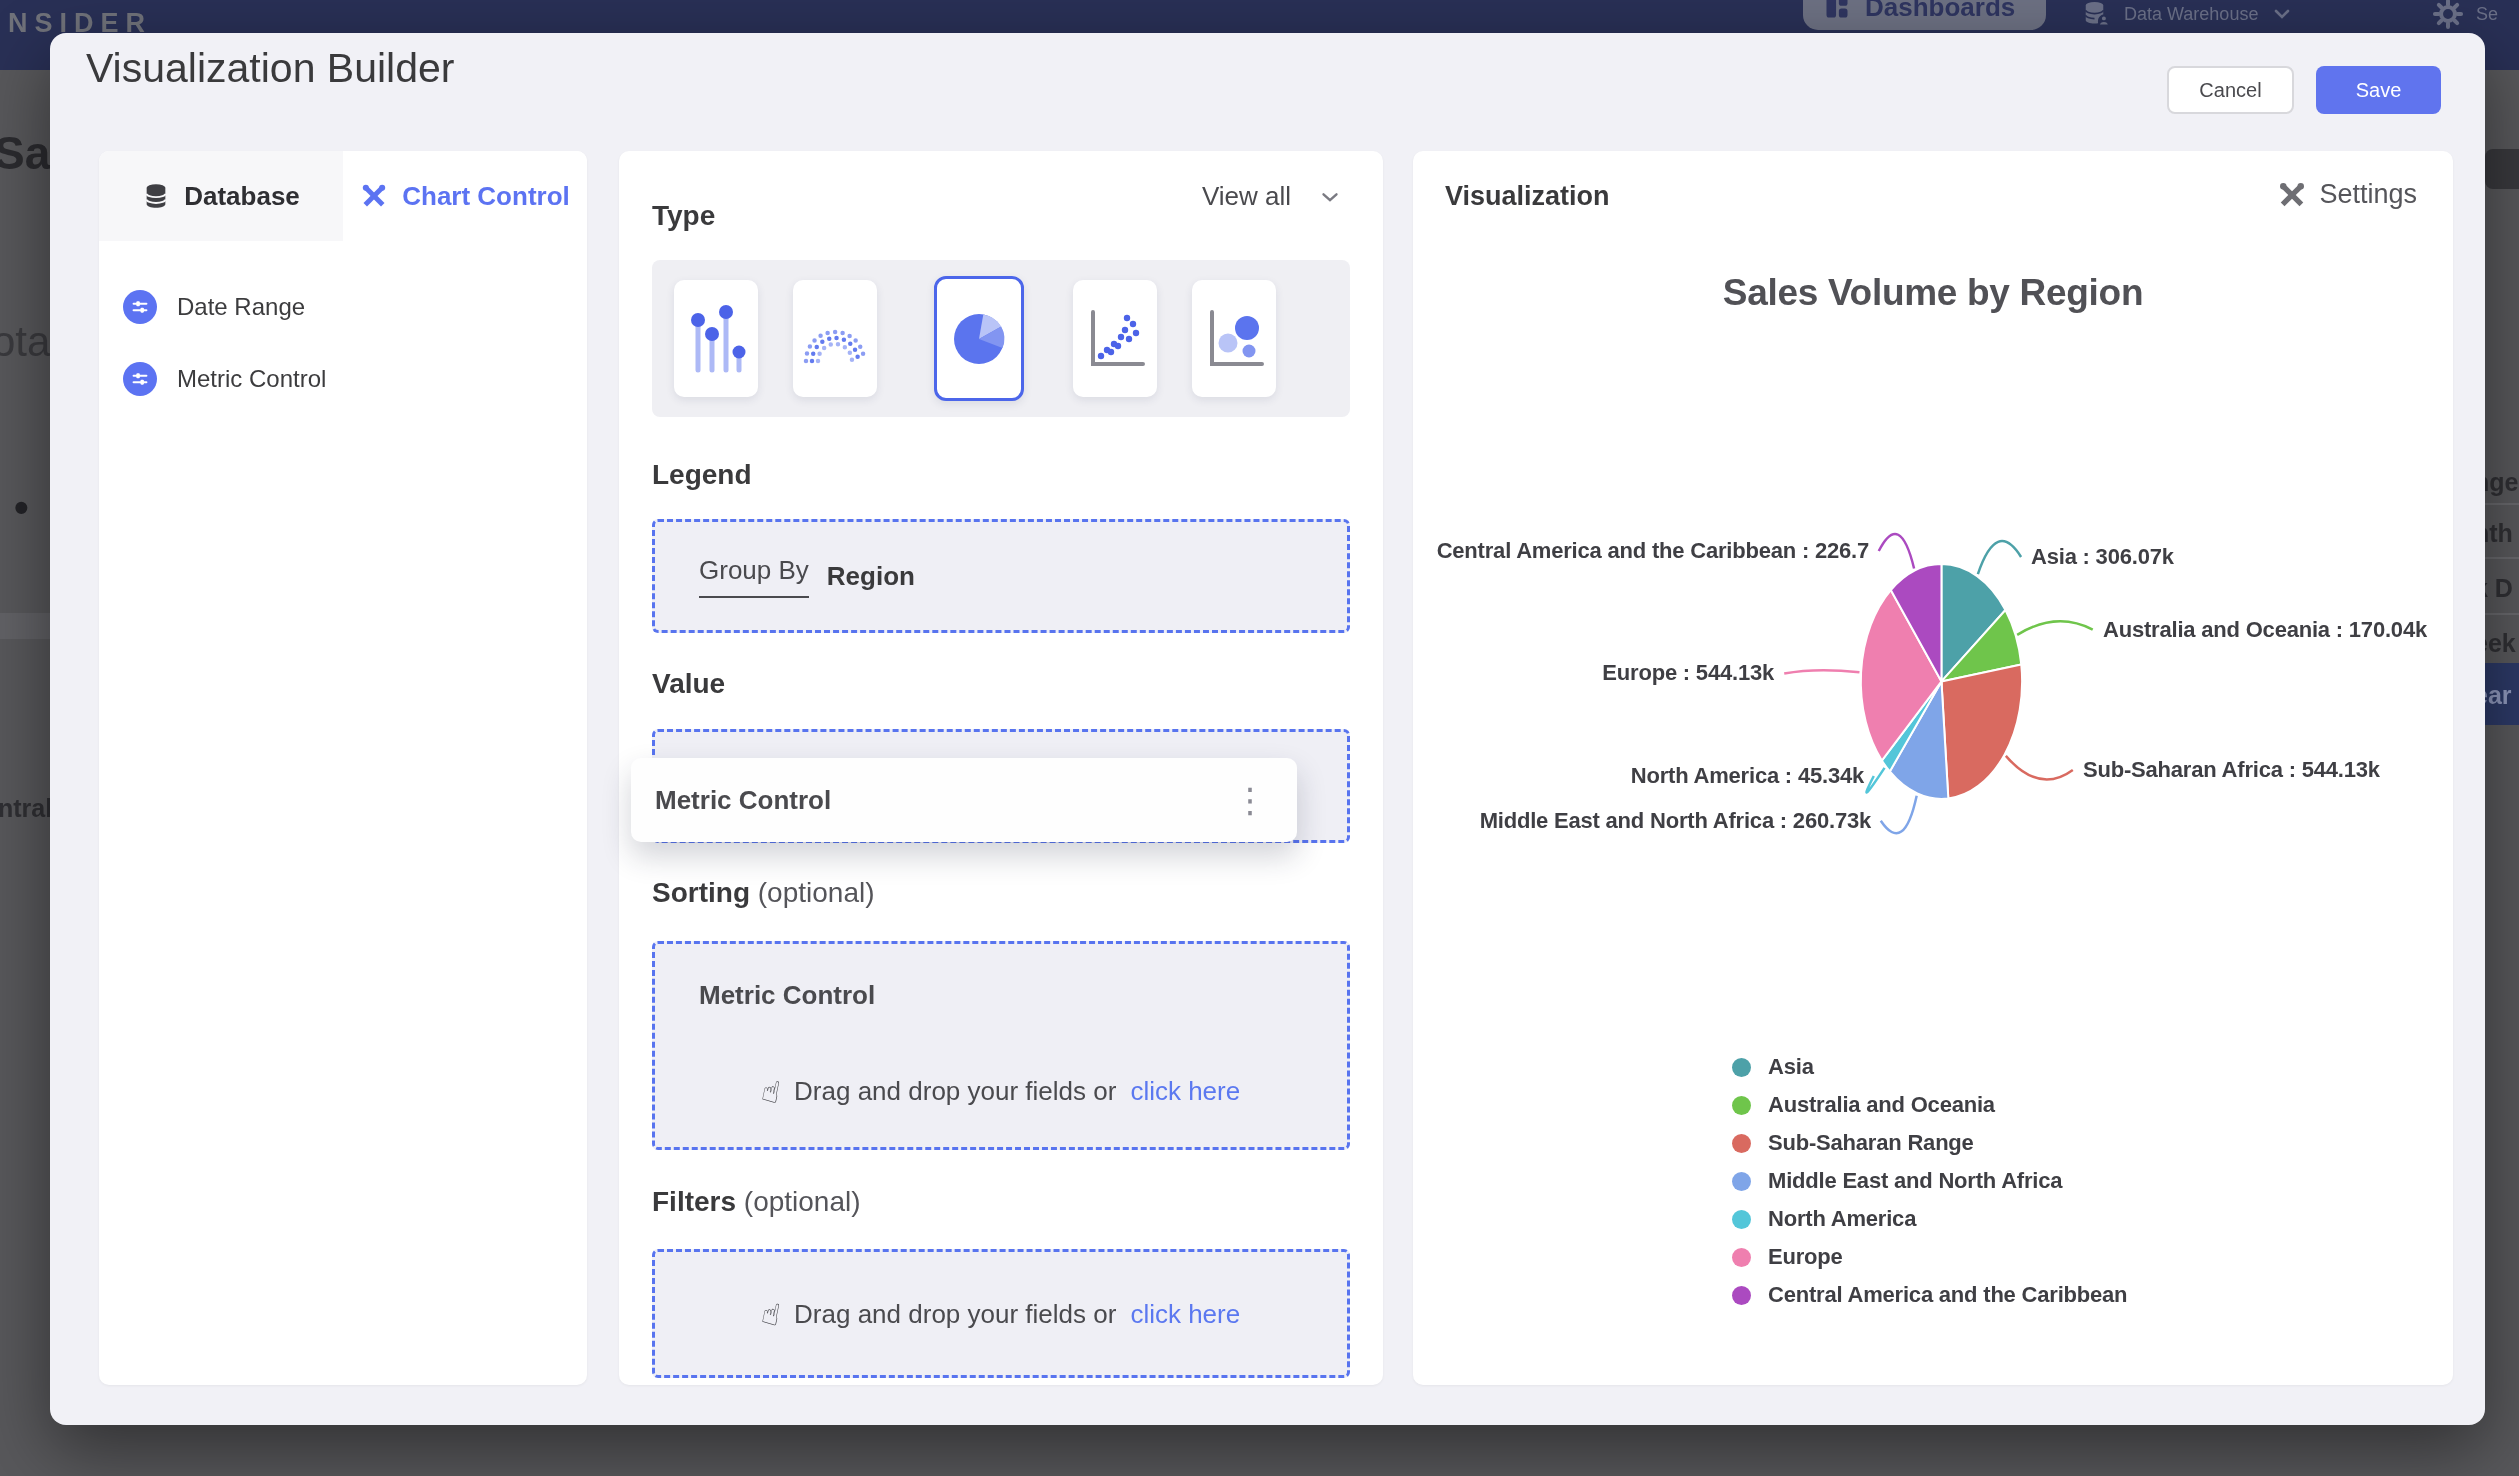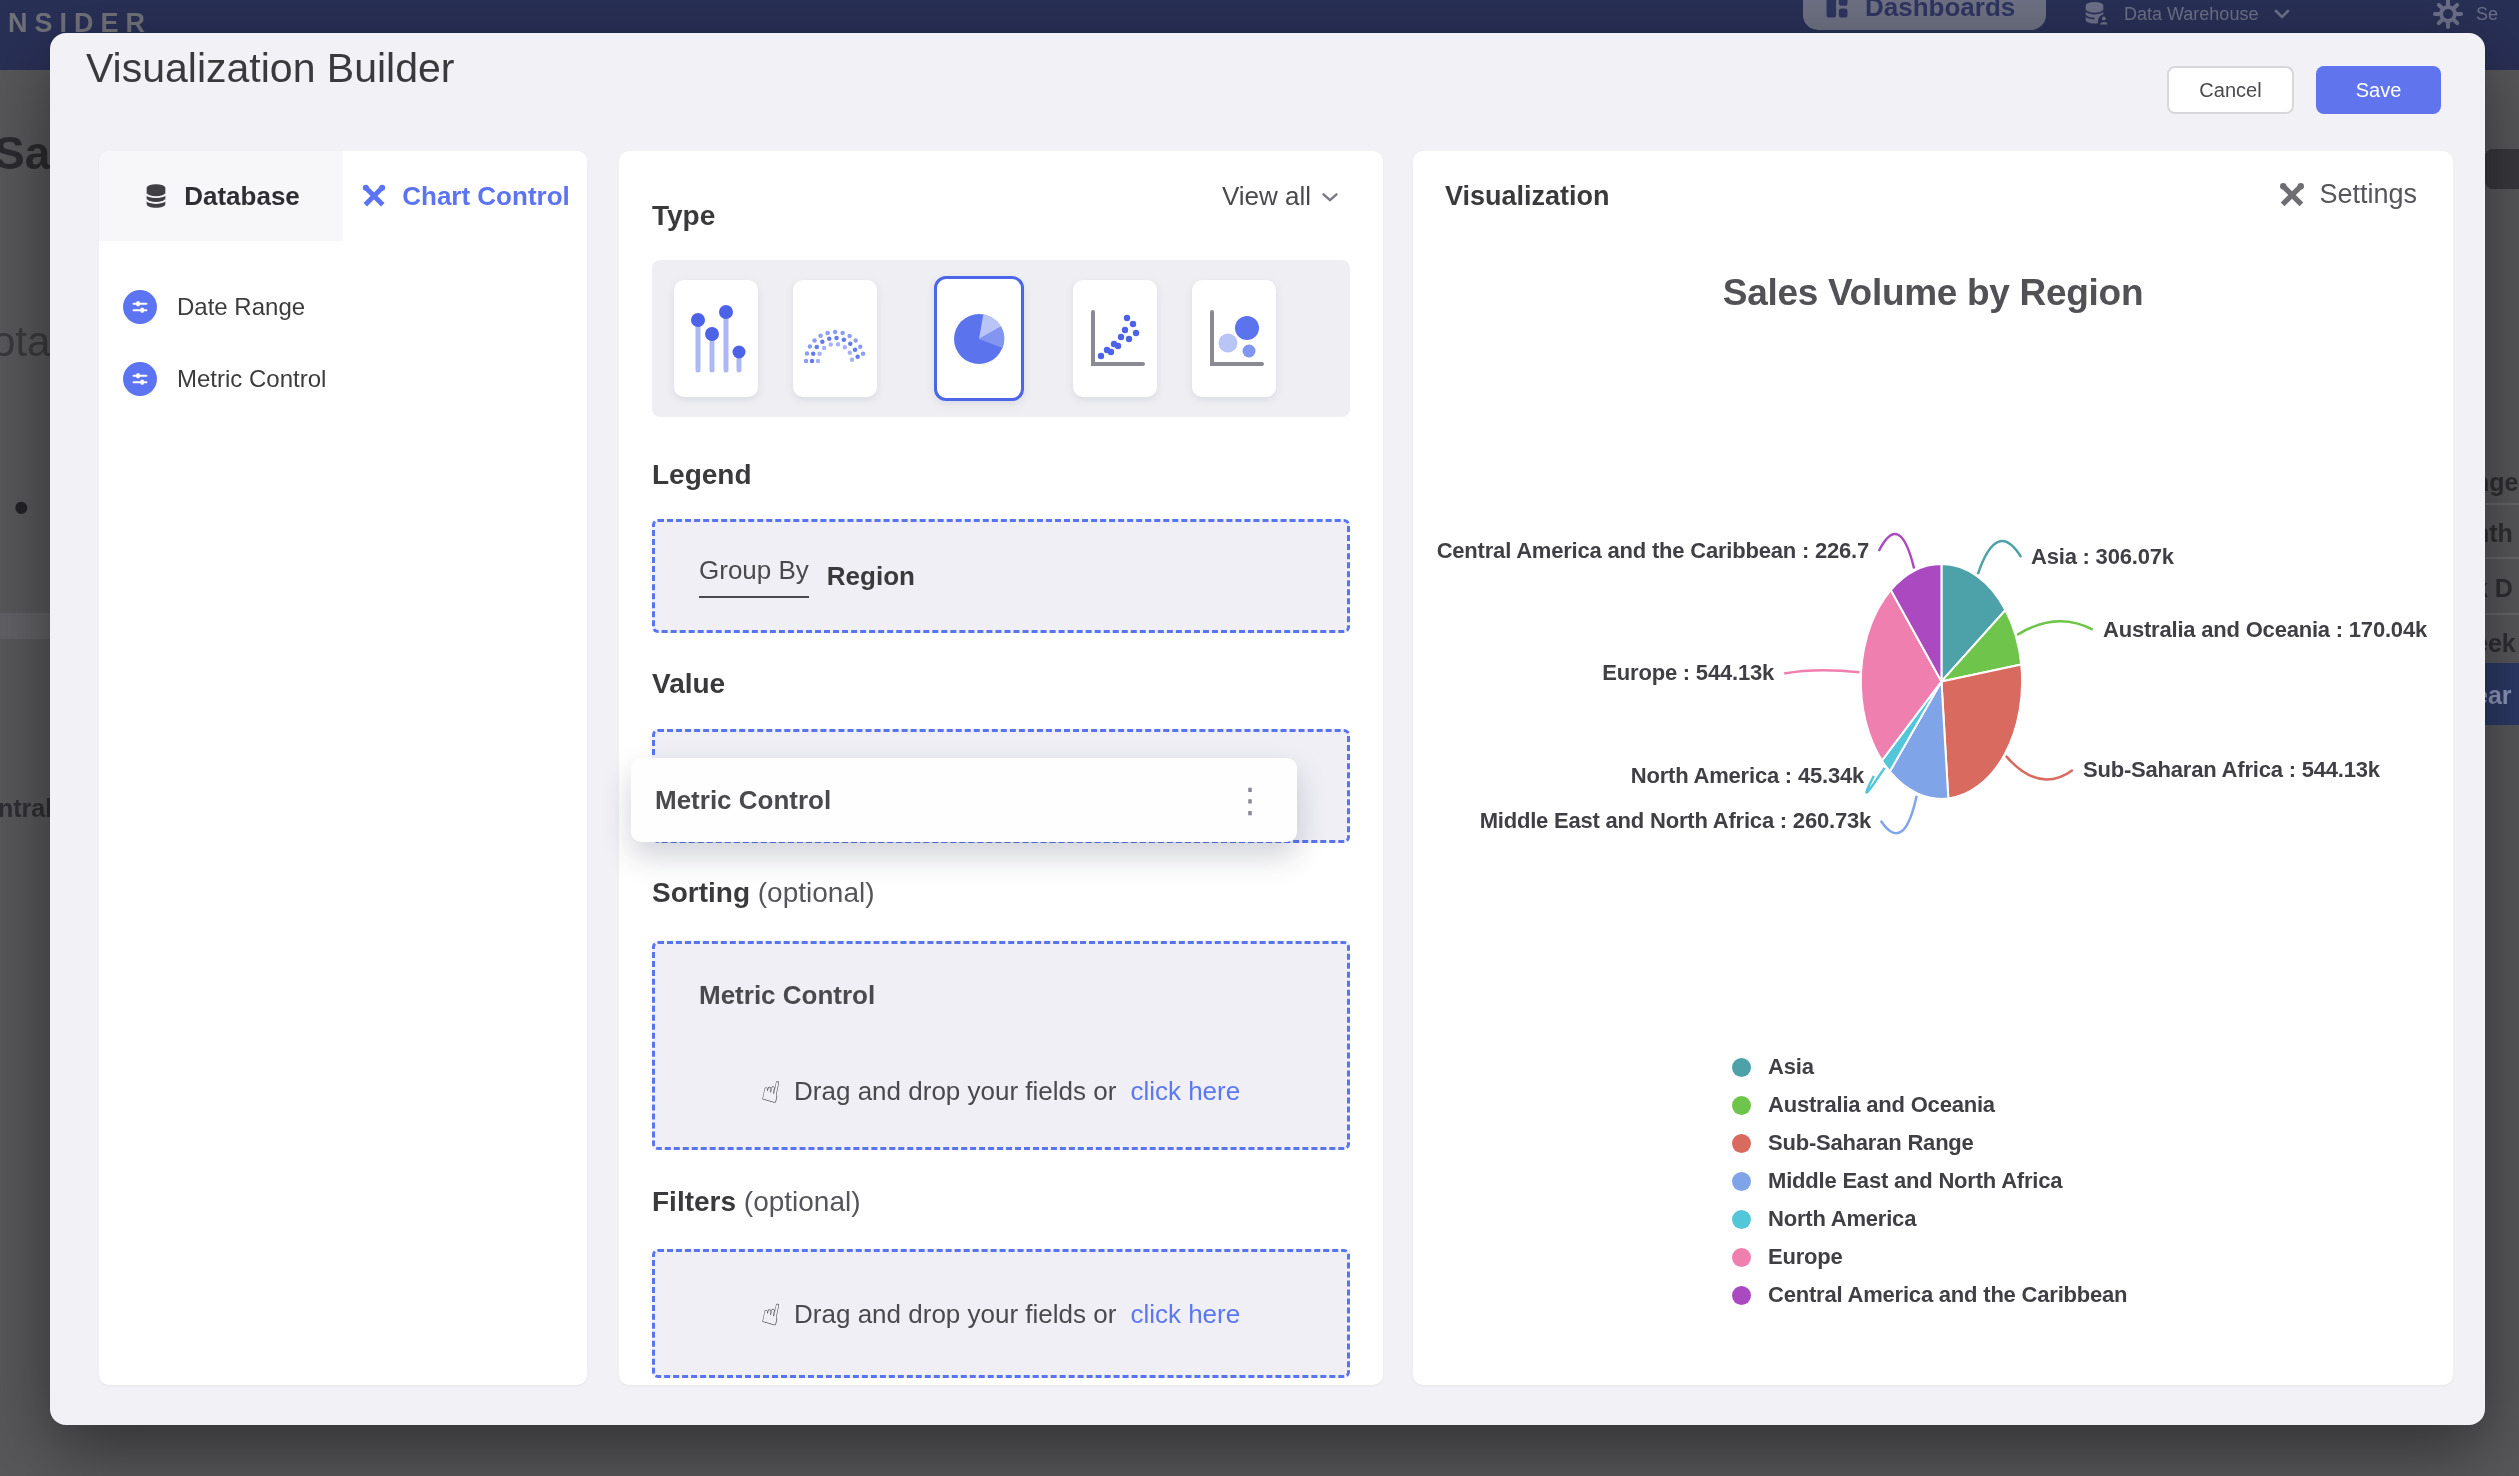--- a/index.html
+++ b/index.html
@@ -42,21 +42,21 @@
   .tab { flex:1; display:flex; align-items:center; justify-content:center; gap:14px; font-size:26px; font-weight:700; cursor:pointer; }
   .tab-db { background:#F7F7F9; border-radius:10px 0 0 0; color:#2F2F33; }
   .tab-cc { background:#FFFFFF; border-radius:0 10px 0 0; color:#5C73F2; }
   .side-item { position:absolute; left:24px; display:flex; align-items:center; gap:20px; cursor:pointer; }
   .side-item .bubble { width:34px; height:34px; border-radius:50%; background:#5C73F2; display:flex; align-items:center; justify-content:center; }
   .side-item span { font-size:24px; color:#3C3C3E; }
 
   
   .mid-h { position:absolute; left:33px; font-size:28px; font-weight:700; color:#3A3A3C; }
   .mid-h .opt { font-weight:400; color:#55555A; }
-  .view-all { position:absolute; right:40px; top:30px; display:flex; align-items:center; gap:6px; font-size:26px; color:#4A4A4E; cursor:pointer; }
+  .view-all { position:absolute; right:40px; top:30px; display:flex; align-items:center; gap:26px; font-size:26px; color:#4A4A4E; cursor:pointer; }
   .type-strip { position:absolute; left:33px; top:109px; width:698px; height:157px; background:#EFEFF3; border-radius:8px;
                 display:flex; align-items:center; gap:35px; padding-left:22px; overflow:hidden; }
   .type-card { flex:0 0 auto; width:84px; height:117px; background:#FFFFFF; border-radius:10px; box-shadow:0 3px 8px rgba(40,50,90,.10);
                display:flex; align-items:center; justify-content:center; cursor:pointer; }
   .type-card.selected { width:90px; height:125px; border:3px solid #4C66EA; border-radius:12px; margin:0 14px 0 22px; }
   .dashed-box { position:absolute; left:33px; width:698px; border:3px dashed #5874EF; border-radius:6px; background:#EFEFF5; }
   .box-legend { top:368px; height:114px; }
   .box-value { top:578px; height:114px; }
   .box-sorting { top:790px; height:209px; }
   .box-filters { top:1098px; height:129px; }

